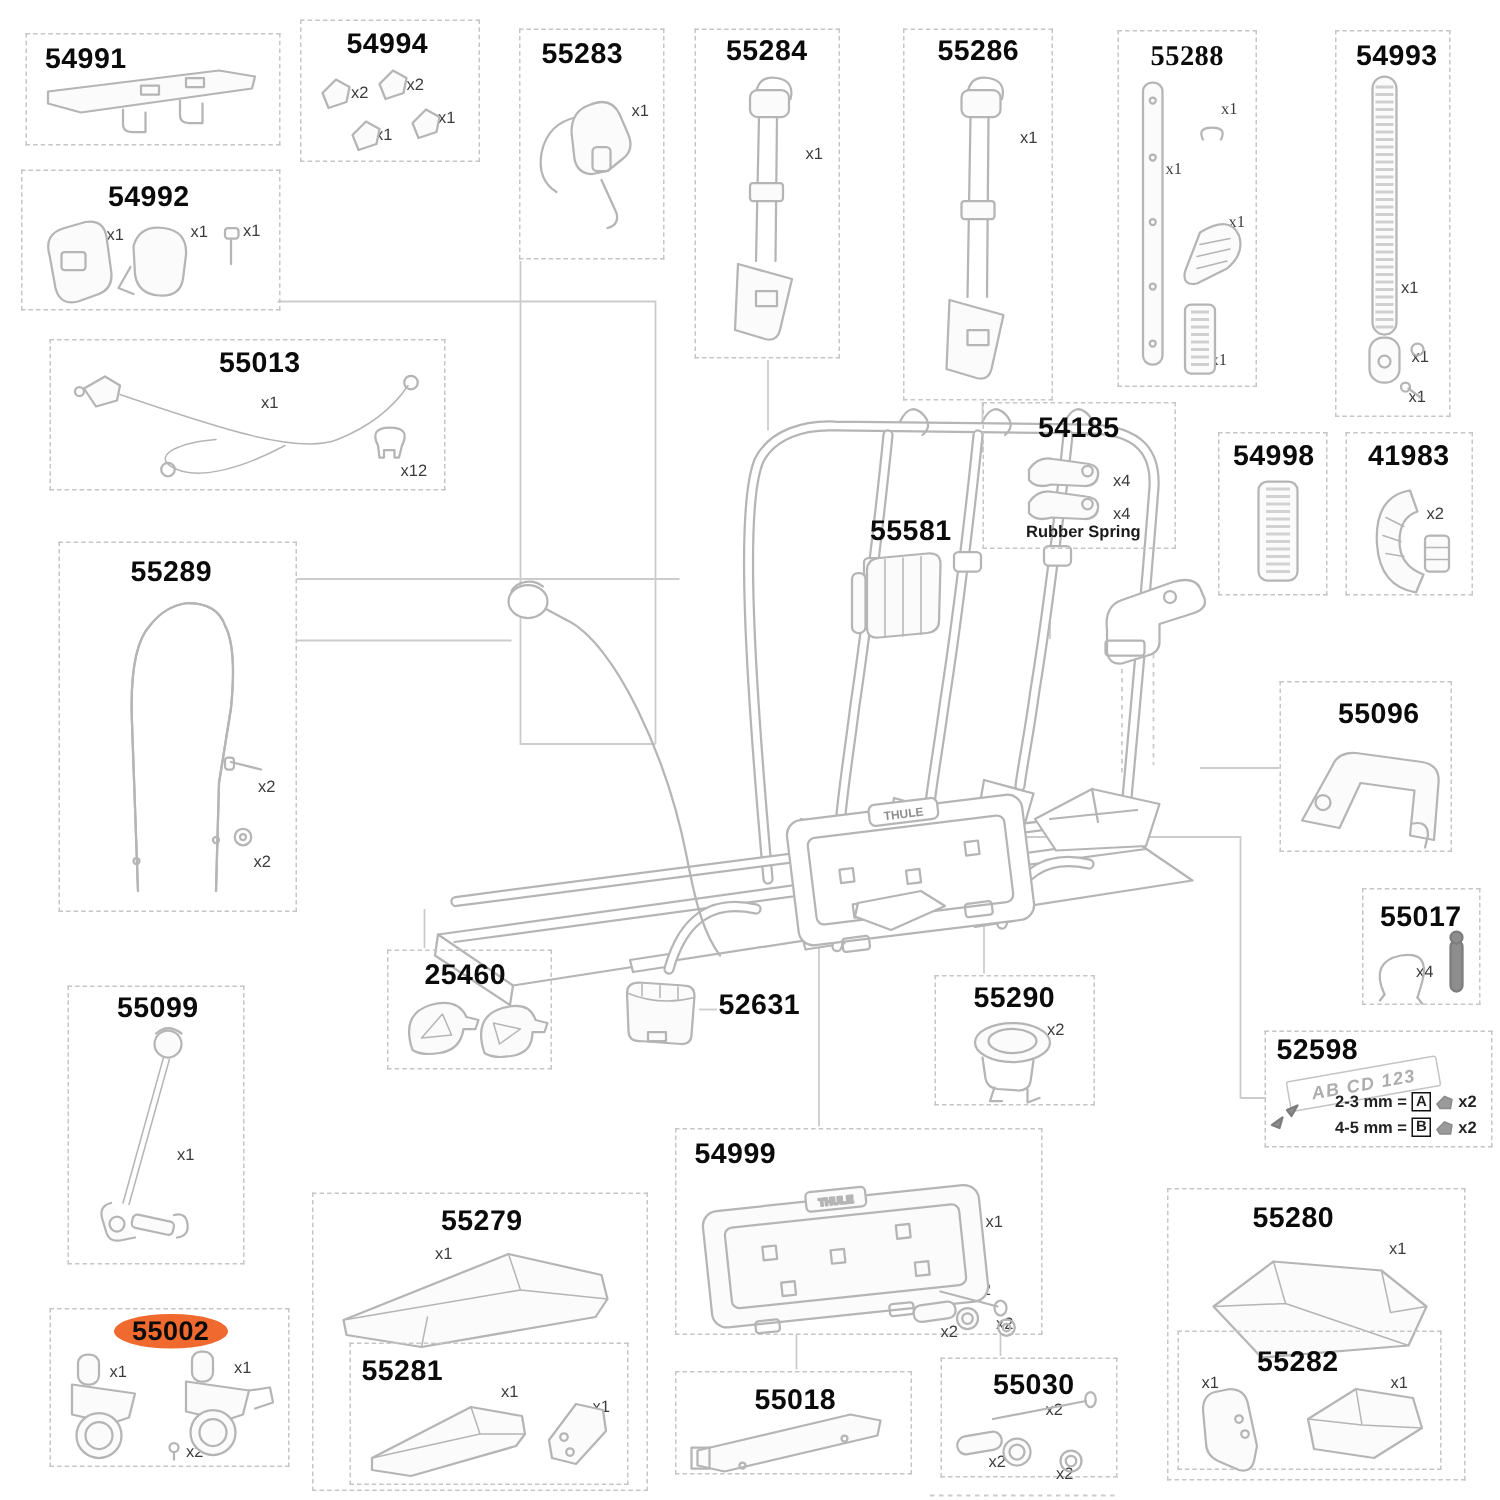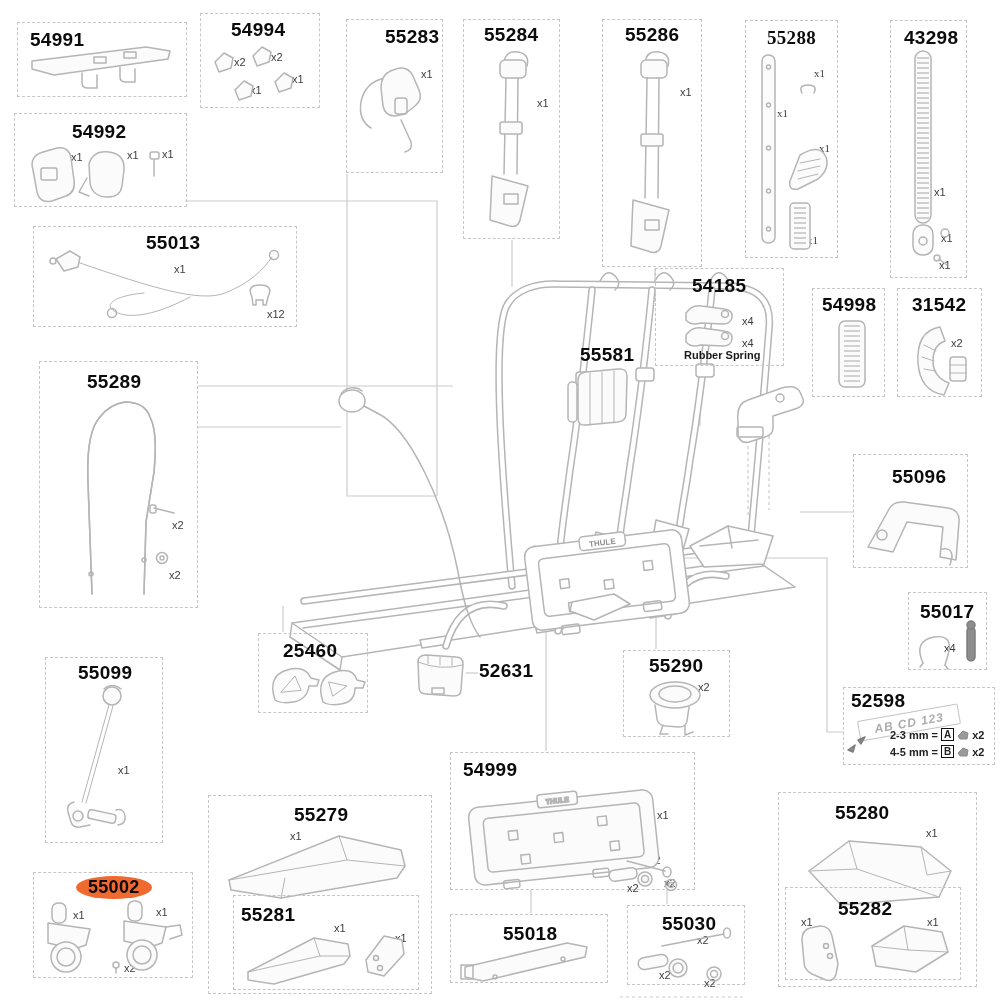--- a/index.html
+++ b/index.html
@@ -167,21 +167,21 @@
       <path class="fl" d="M10,28 q-4,-14 10,-18 l14,-4 q12,-2 14,10 l3,22 q2,12 -8,16 l-14,5 q-12,3 -15,-9 z"></path>
       <rect x="18" y="26" width="16" height="12" rx="2"></rect>
       <path class="fl" d="M66,22 q4,-14 20,-12 q16,2 15,18 l-2,16 q-2,12 -16,11 q-14,-1 -16,-14 z"></path>
       <path d="M64,36 l-8,14 10,4"></path>
       <path d="M131,18 v16" stroke-width="5"></path>
       <rect x="127" y="10" width="9" height="7" rx="2"></rect>
     </svg>
   </div>
 
   <div class="pbox" style="left:346px;top:19px;width:97px;height:154px;">
-    <span class="plabel" style="left:38px;top:6px;">55283</span>
+    <span class="plabel" style="left:14px;top:6px;">55283</span>
     <span class="qty" style="left:74px;top:48px;">x1</span>
     <svg class="sk" style="left:8px;top:38px;" width="82" height="108" viewBox="0 0 82 108">
       <path d="M30,20 q-20,4 -24,24 q-3,18 10,26"></path>
       <path class="fl" d="M38,12 q14,-6 20,6 l6,14 q4,10 -4,16 l-10,8 -10,2 q-10,0 -12,-10 l-2,-18 q0,-14 12,-18 z"></path>
       <rect x="40" y="40" width="12" height="16" rx="3"></rect>
       <path d="M46,62 l10,22 q2,8 -6,10"></path>
     </svg>
   </div>
 
   <div class="pbox" style="left:463px;top:19px;width:97px;height:220px;text-align:right;">
@@ -225,21 +225,21 @@
         <circle cx="14.5" cy="176" r="2"></circle>
       <path d="M48,40 q-4,-8 6,-8 q10,0 6,8"></path>
       <path class="fl" d="M46,102 q20,-12 26,2 q4,12 -8,22 l-20,10 q-10,2 -8,-8 z"></path>
       <path class="thn" d="M46,110 l20,-4 M44,118 l22,-5 M44,126 l20,-5"></path>
       <rect class="fl" x="36" y="150" width="20" height="46" rx="4"></rect>
       <path class="rib" d="M46,154 v38"></path>
     </svg>
   </div>
 
   <div class="pbox" style="left:890px;top:20px;width:77px;height:258px;">
-    <span class="plabel" style="left:13px;top:6px;">43298</span>
+    <span class="plabel" style="left:13px;top:6px;">54993</span>
     <span class="qty" style="left:43px;top:165px;">x1</span>
     <span class="qty" style="left:50px;top:211px;">x1</span>
     <span class="qty" style="left:48px;top:238px;">x1</span>
     <svg class="sk" style="left:6px;top:28px;" width="66" height="224" viewBox="0 0 66 224">
       <rect class="fl" x="18" y="2" width="16" height="172" rx="8"></rect>
       <path class="rib" d="M26,8 v162"></path>
       <rect class="fl" x="16" y="176" width="20" height="30" rx="9"></rect>
       <circle cx="26" cy="192" r="4"></circle>
       <circle cx="48" cy="184" r="4"></circle>
       <path d="M42,210 l8,6" stroke-width="4"></path>
@@ -300,21 +300,21 @@
 
   <div class="pbox" style="left:812px;top:288px;width:73px;height:109px;">
     <span class="plabel" style="left:9px;top:5px;">54998</span>
     <svg class="sk" style="left:22px;top:30px;" width="34" height="72" viewBox="0 0 34 72">
       <rect class="fl" x="4" y="2" width="26" height="66" rx="6"></rect>
       <path class="rib18" d="M17,6 v58"></path>
     </svg>
   </div>
 
   <div class="pbox" style="left:897px;top:288px;width:85px;height:109px;">
-    <span class="plabel" style="left:14px;top:5px;">31542</span>
+    <span class="plabel" style="left:14px;top:5px;">41983</span>
     <span class="qty" style="left:53px;top:48px;">x2</span>
     <svg class="sk" style="left:12px;top:32px;" width="62" height="70" viewBox="0 0 62 70">
       <path class="fl" d="M30,6 q-24,4 -22,36 q2,28 26,32 l5,-12 q-16,-6 -16,-22 q0,-16 12,-20 z"></path>
       <path class="thn" d="M14,24 l12,6 M12,36 l12,4 M14,48 l12,2"></path>
       <rect class="fl" x="40" y="36" width="16" height="24" rx="3"></rect>
       <path class="thn" d="M40,44 h16 M40,52 h16"></path>
     </svg>
   </div>
 
   <div class="pbox" style="left:853px;top:454px;width:115px;height:114px;">

